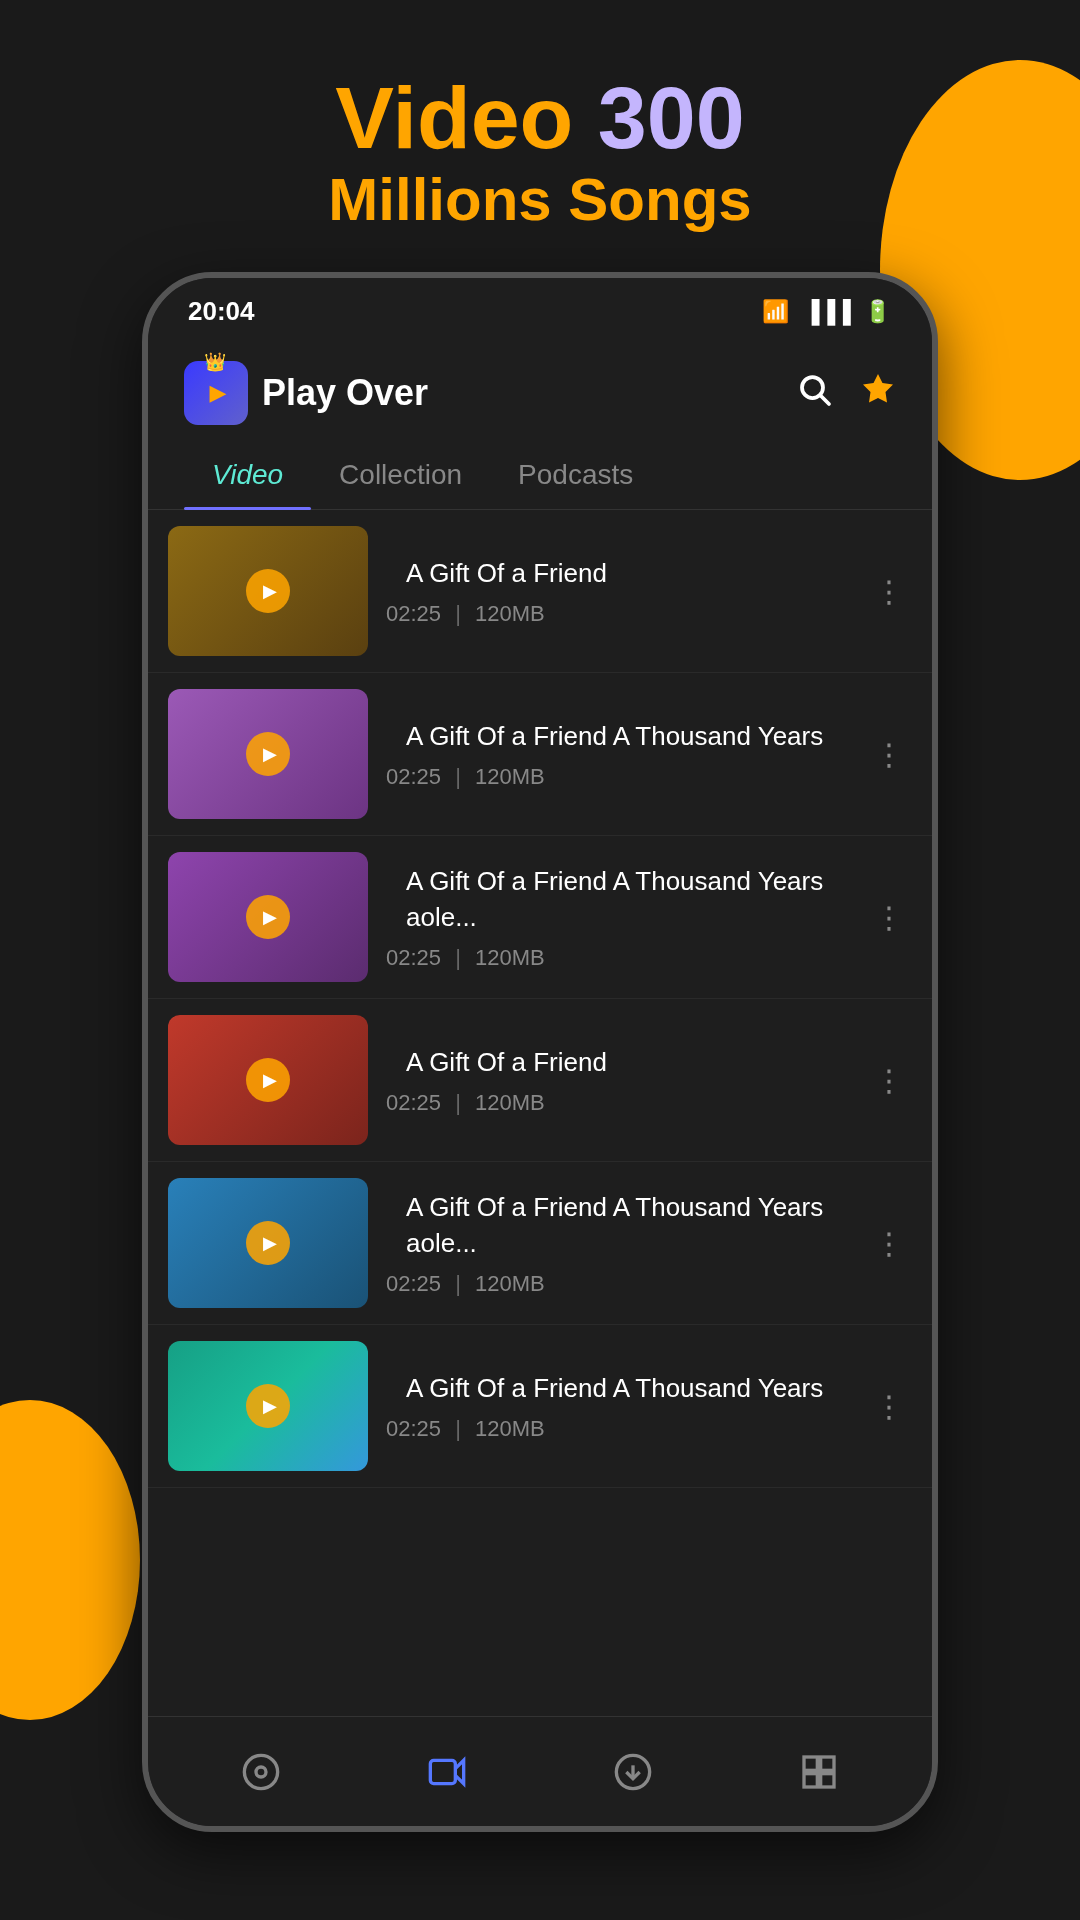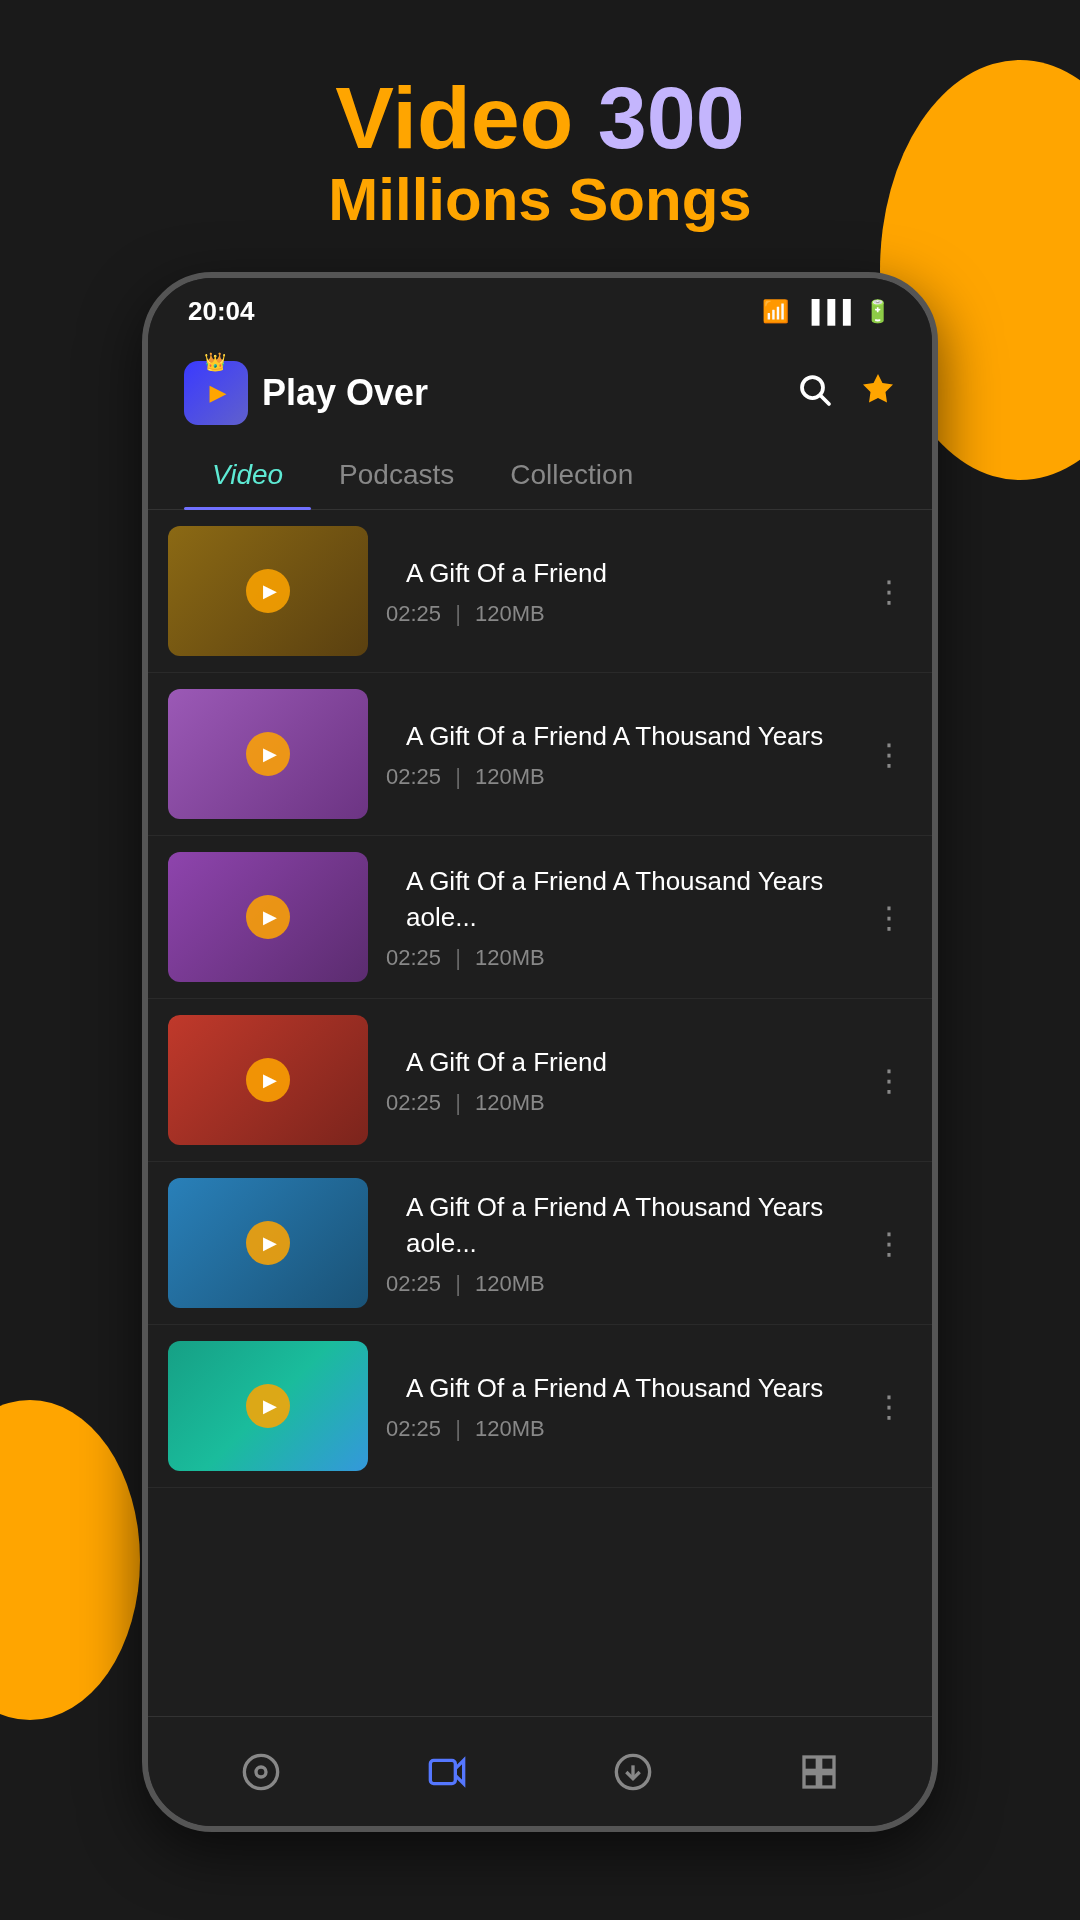--- a/index.html
+++ b/index.html
@@ -344,22 +344,22 @@
           <button class="crown-btn">
             <svg width="36" height="36" viewBox="0 0 24 24" fill="#FFA500">
               <polygon points="12,2 15,8 22,9 17,14 18,21 12,18 6,21 7,14 2,9 9,8"></polygon>
             </svg>
           </button>
         </div>
       </div>
 
       <div class="tabs">
         <button class="tab active">Video</button>
+        <button class="tab">Collection</button>
         <button class="tab">Podcasts</button>
-        <button class="tab">Collection</button>
       </div>
 
       <div class="video-list">
 
         <div class="video-item">
           <div class="video-thumb" style="background: linear-gradient(135deg, #8B6914, #5a4010);">
             <div class="play-overlay">▶</div>
           </div>
           <div class="video-info">
             <div class="video-title">A Gift Of a Friend</div>

